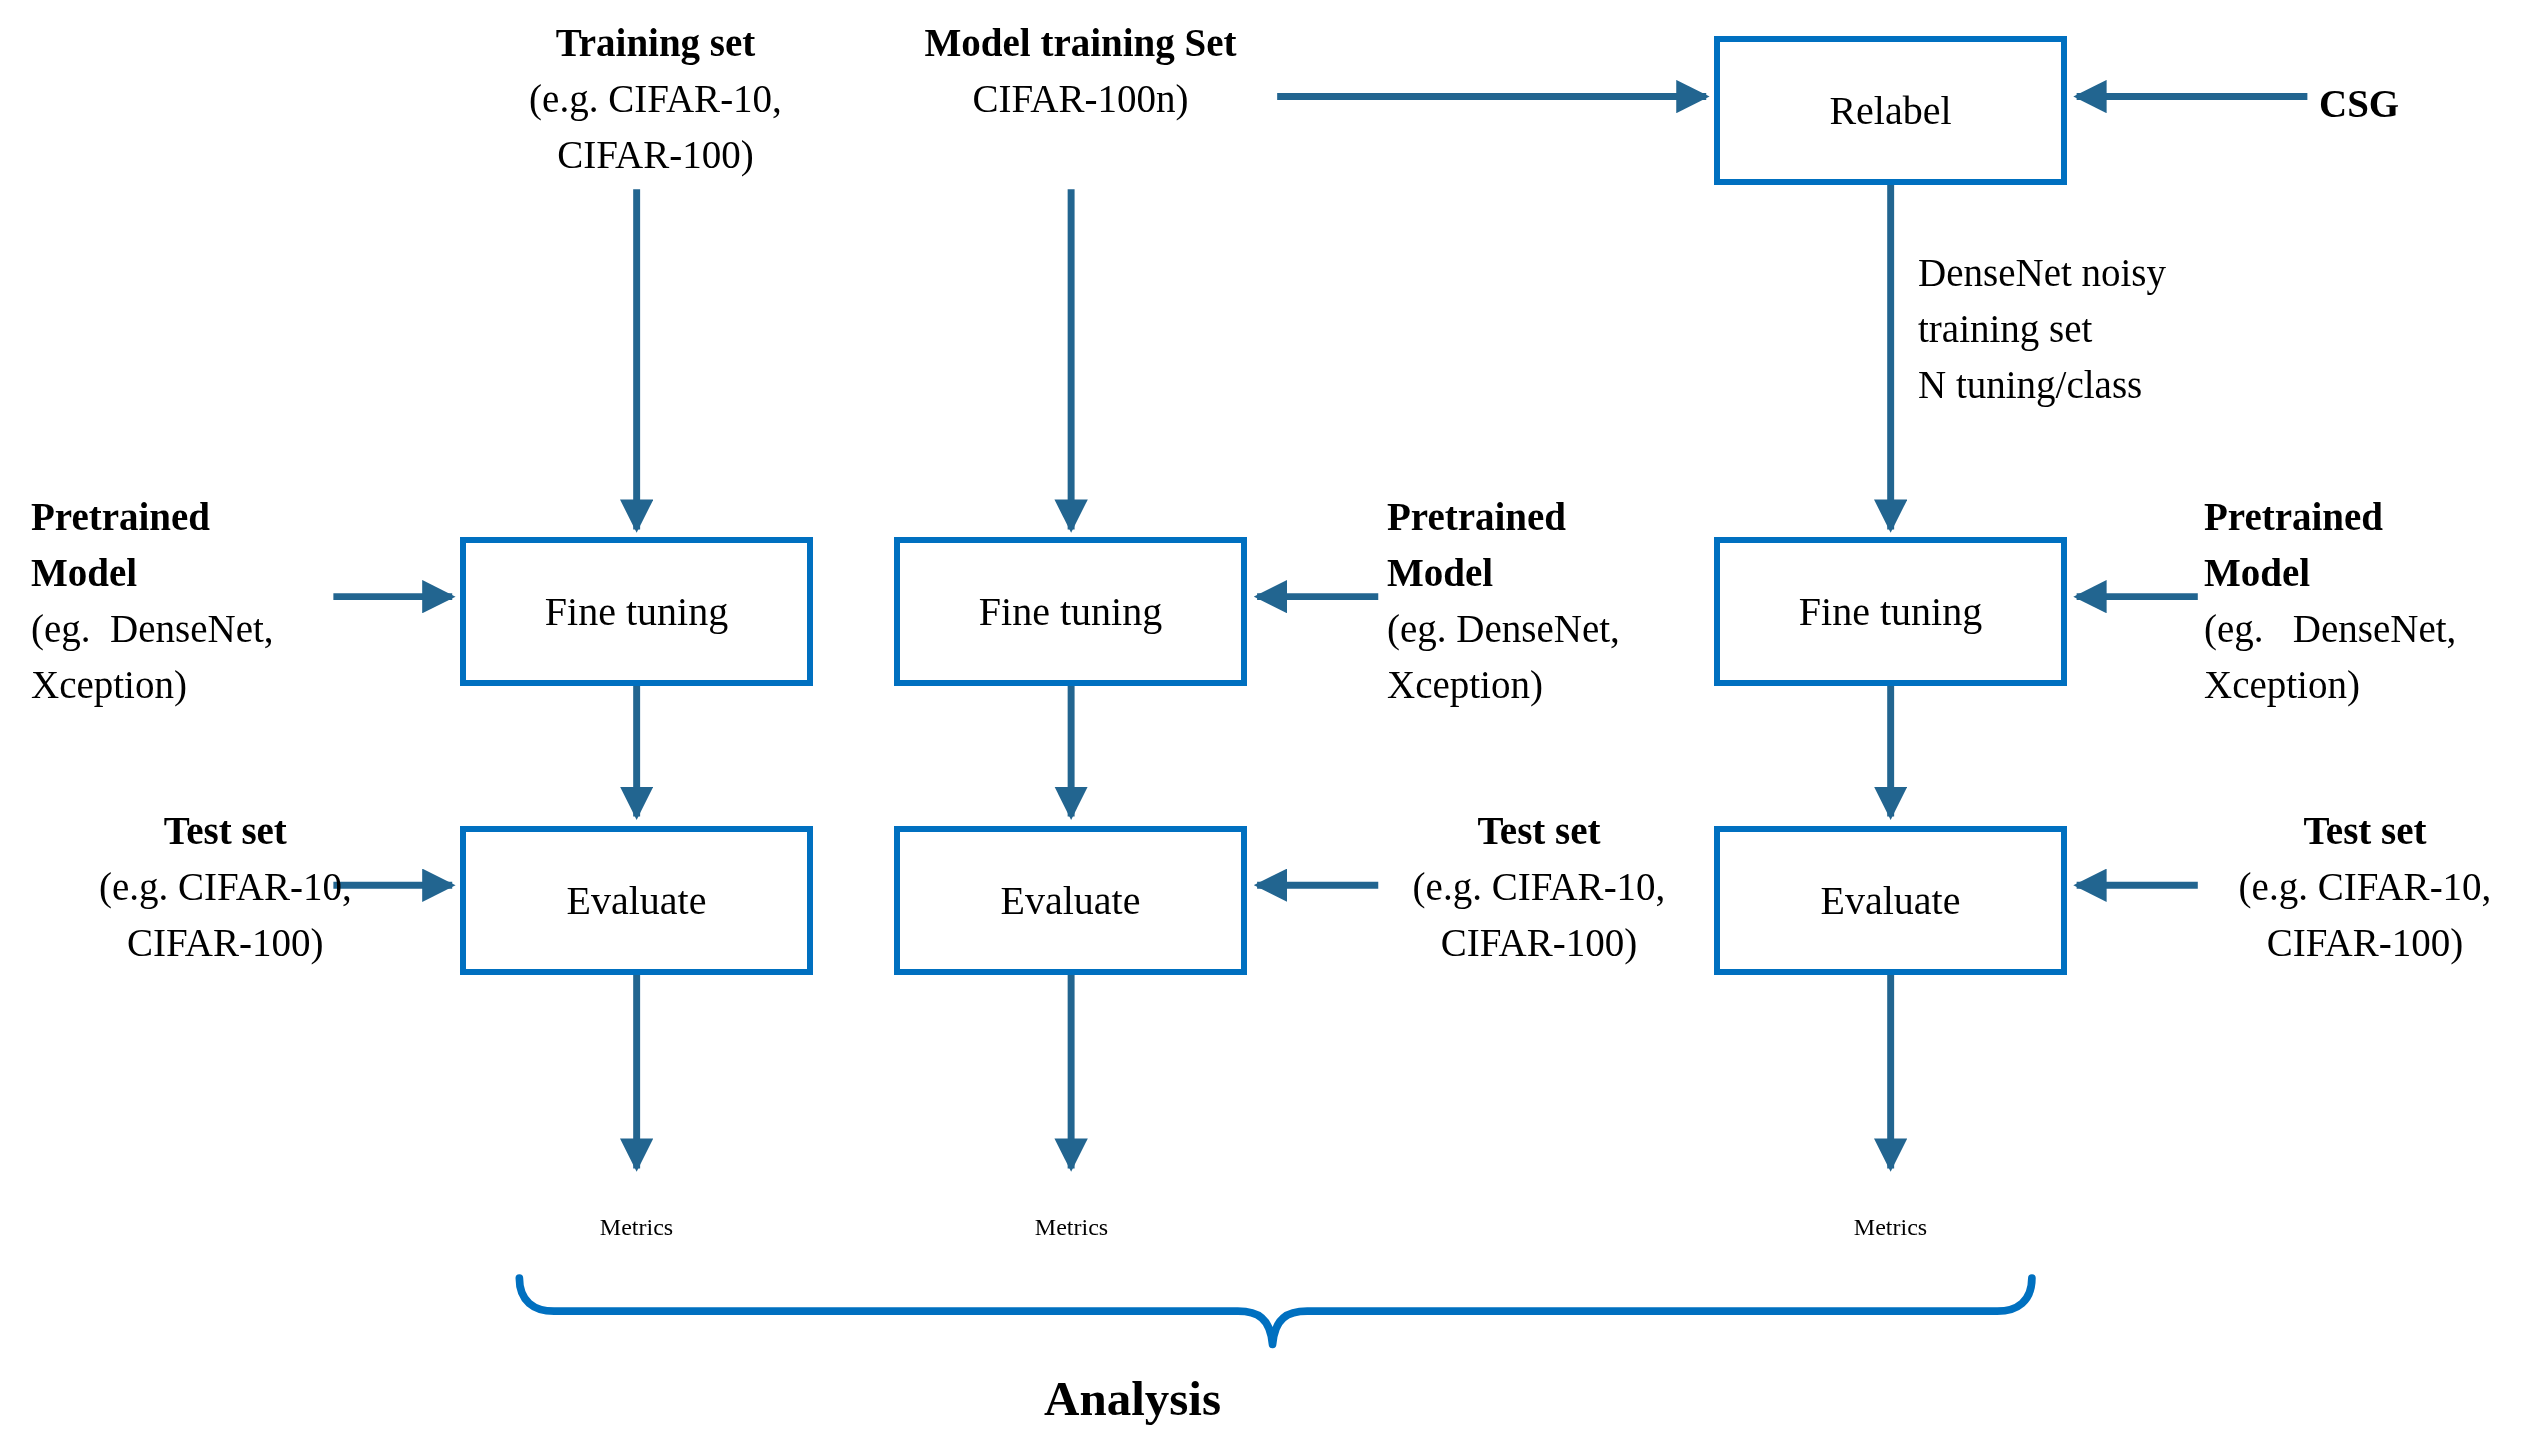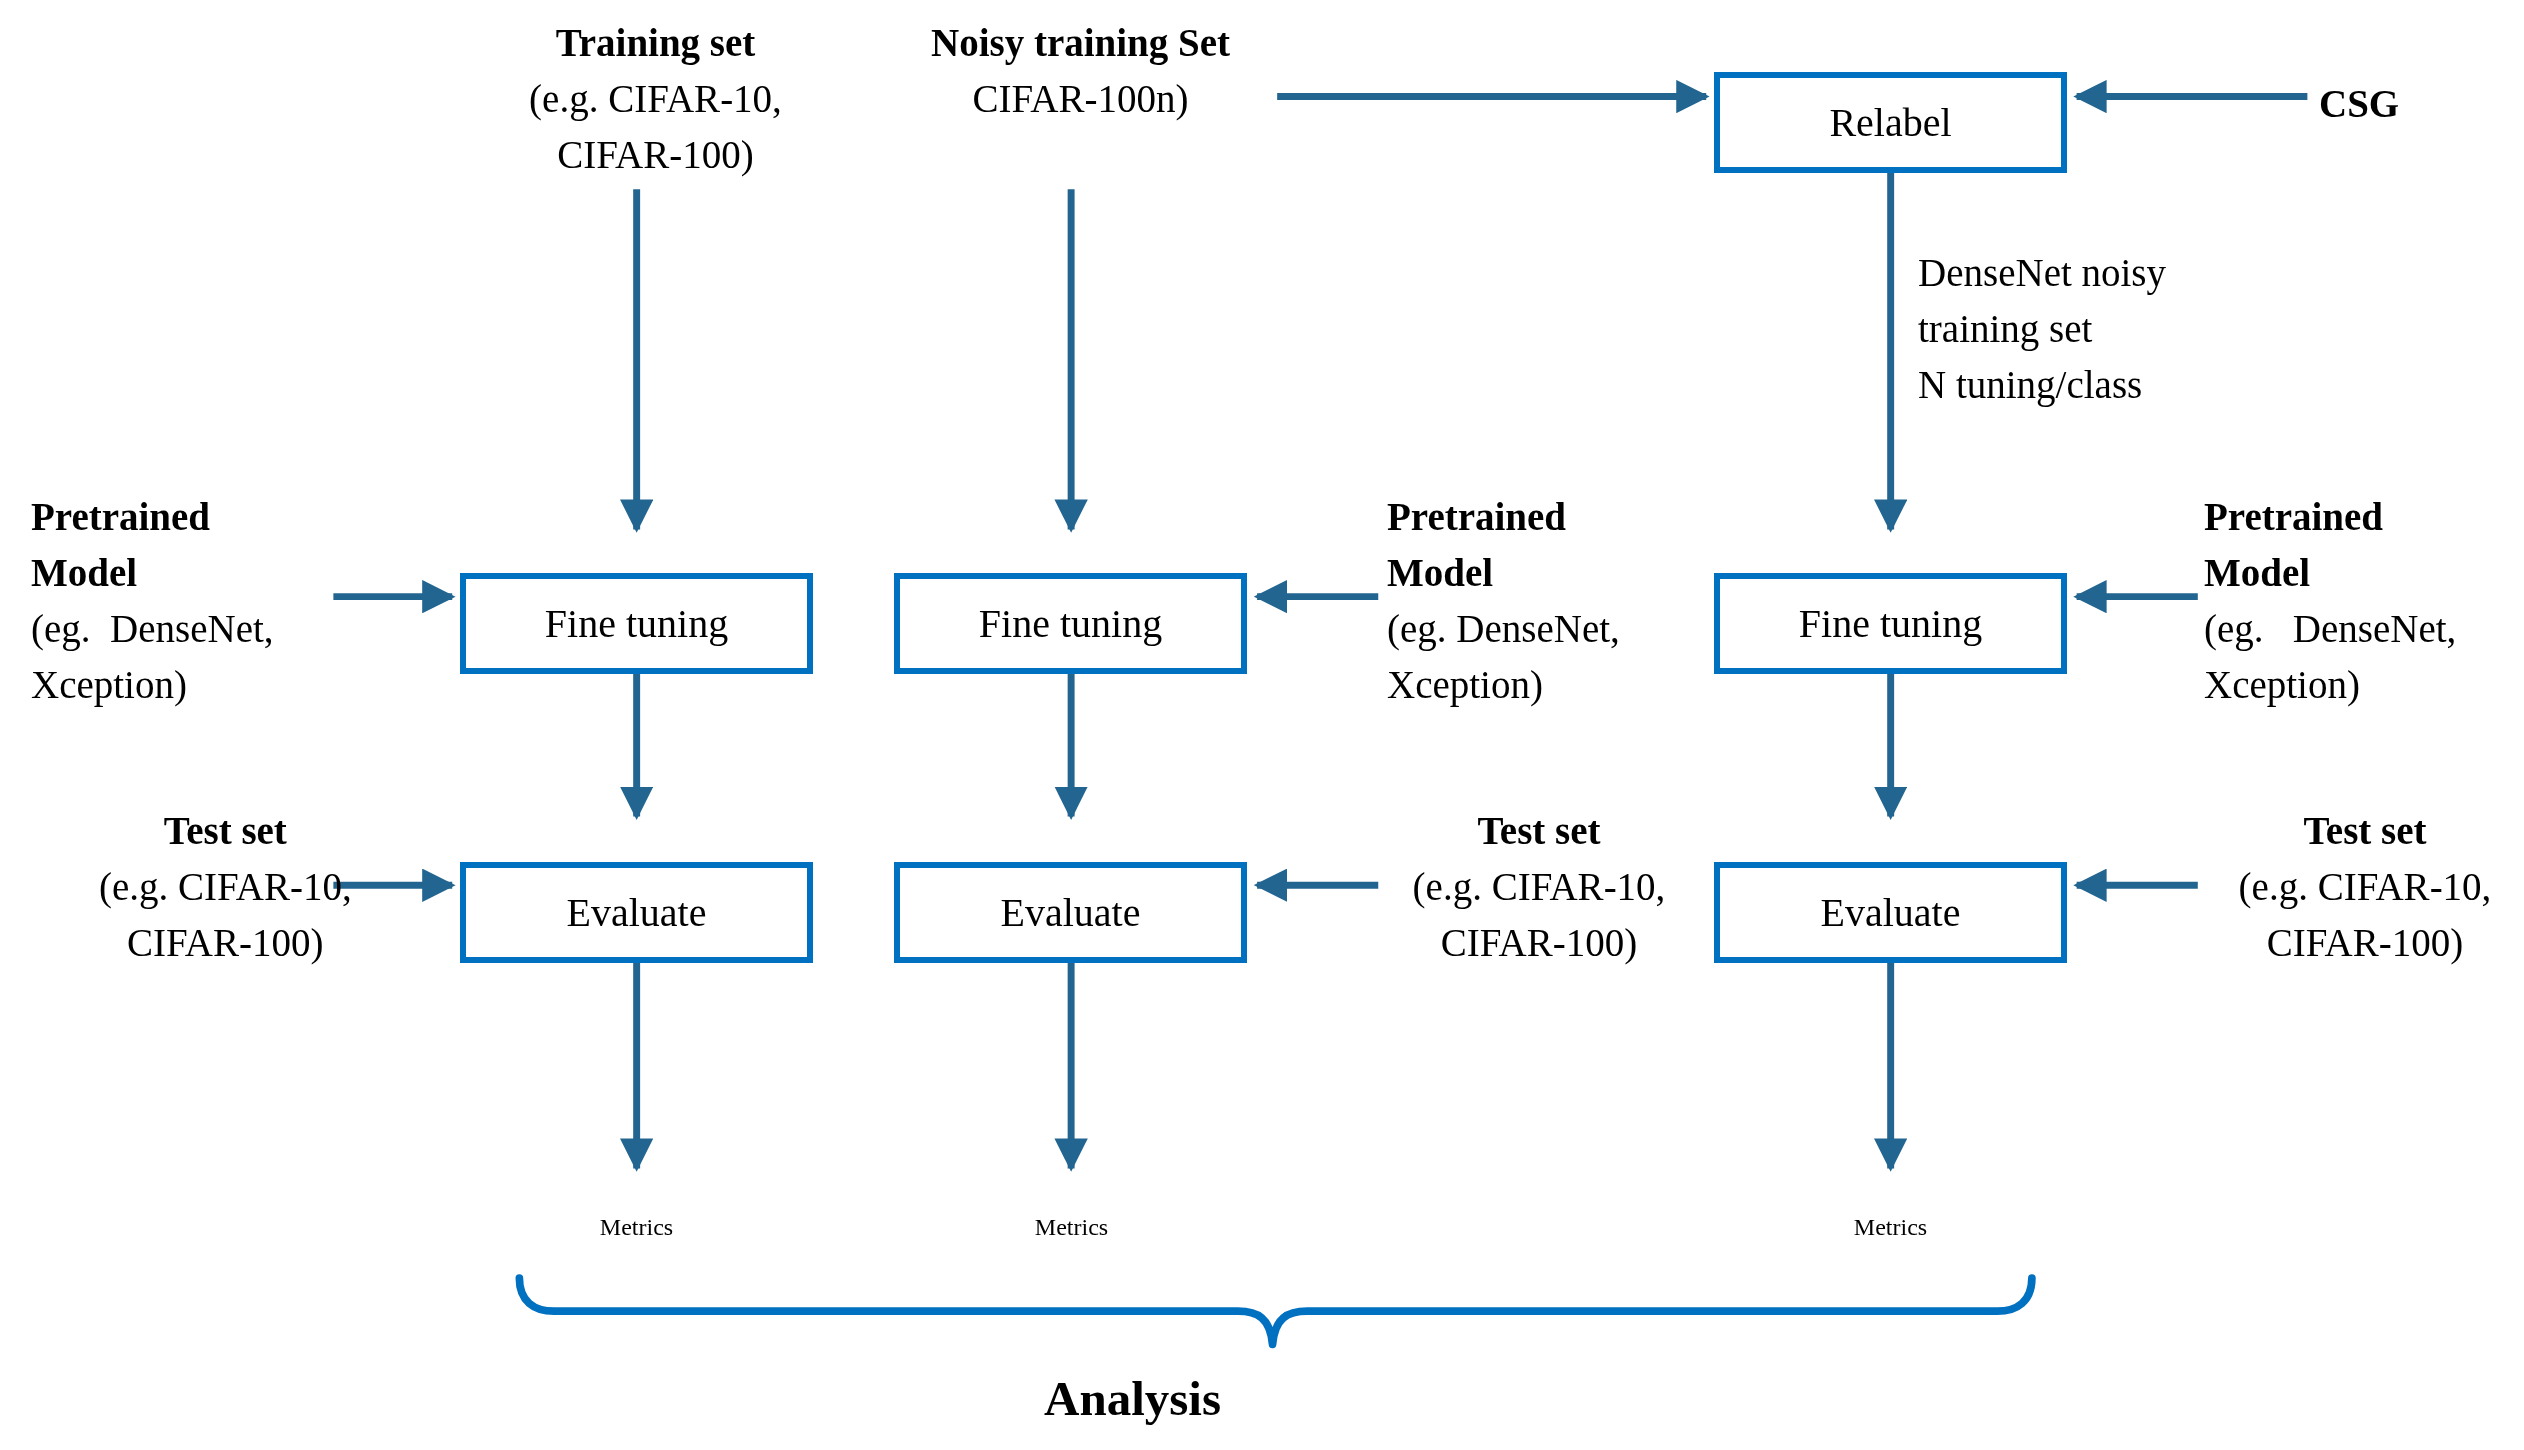--- a/index.html
+++ b/index.html
@@ -13,27 +13,26 @@
     color: var(--text, #000);
     overflow: hidden;
   }
   svg.connectors { position: absolute; left: 0; top: 0; pointer-events: none; }
   .arrow { stroke: var(--arrow, #226590); stroke-width: 9; fill: none; }
   #ah path { fill: var(--arrow, #226590); }
   .brace { stroke: var(--brace, #0070C0); stroke-width: 10; fill: none;
            stroke-linecap: round; stroke-linejoin: round; }
   .box {
     position: absolute;
-    width: 353px; height: 101px;
+    width: 353px; height: 149px;
     box-sizing: border-box;
     border: 6.2px solid var(--box-border, #0070C0);
     background: #fff;
     display: flex; align-items: center; justify-content: center;
     font-size: 40px;
-    margin-top: 36px;
   }
   .txt { position: absolute; font-size: 39px; line-height: 56px; }
   .txt span { display: block; }
   .center { text-align: center; }
   .bold { font-weight: 700; }
   .pre { white-space: pre; }
   .metrics { position: absolute; width: 309px; text-align: center;
              font-size: 24px; line-height: 46px; }
   .analysis { position: absolute; font-size: 49px; font-weight: 700;
               width: 463px; text-align: left; line-height: 54px; }
@@ -79,21 +78,21 @@
              C 2614 1699, 2633 1686, 2633 1656"></path>
   </svg>
 
   <div class="txt center" style="left:424px; top:15.4px; width:463px;">
     <span class="bold">Training set</span>
     <span>(e.g. CIFAR-10,</span>
     <span>CIFAR-100)</span>
   </div>
 
   <div class="txt center" style="left:849px; top:15.4px; width:463px;">
-    <span class="bold">Noisy training Set</span>
+    <span class="bold">Model training Set</span>
     <span>CIFAR-100n)</span>
   </div>
 
   <div class="box" style="left:1714px; top:36px;">
     <span>Relabel</span>
   </div>
 
   <div class="txt bold" style="left:2319px; top:76px;">CSG</div>
 
   <div class="txt" style="left:1918px; top:245px;">

